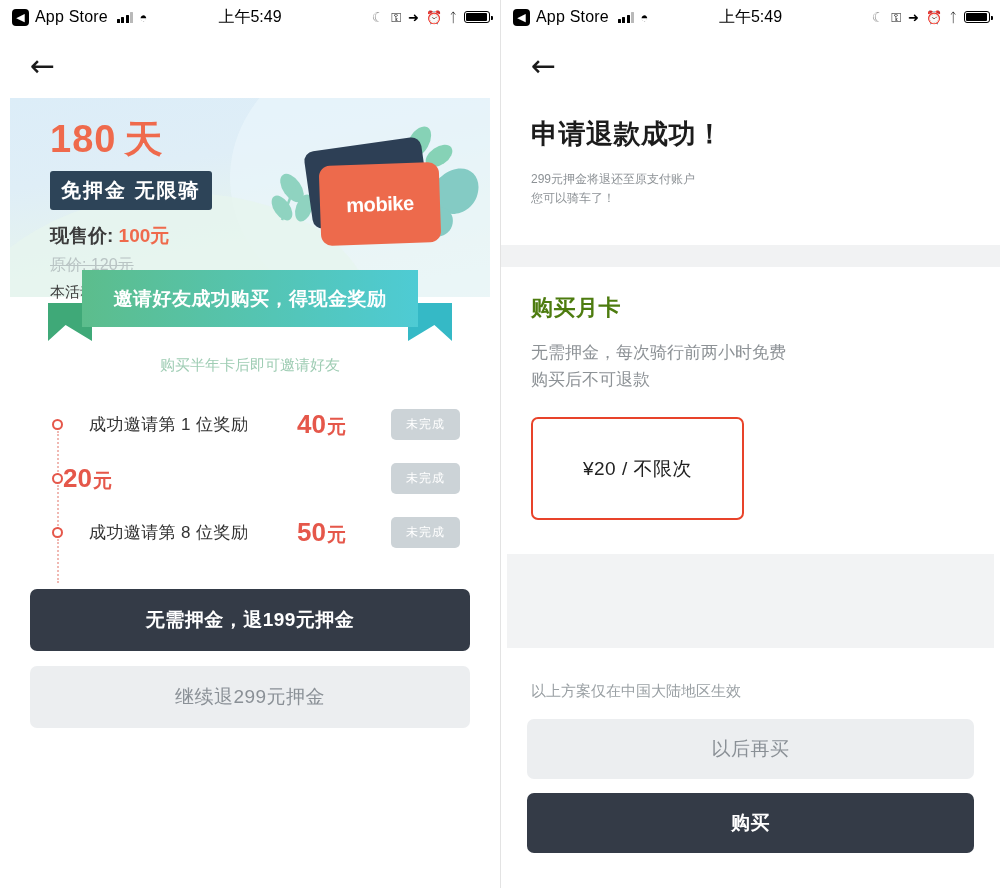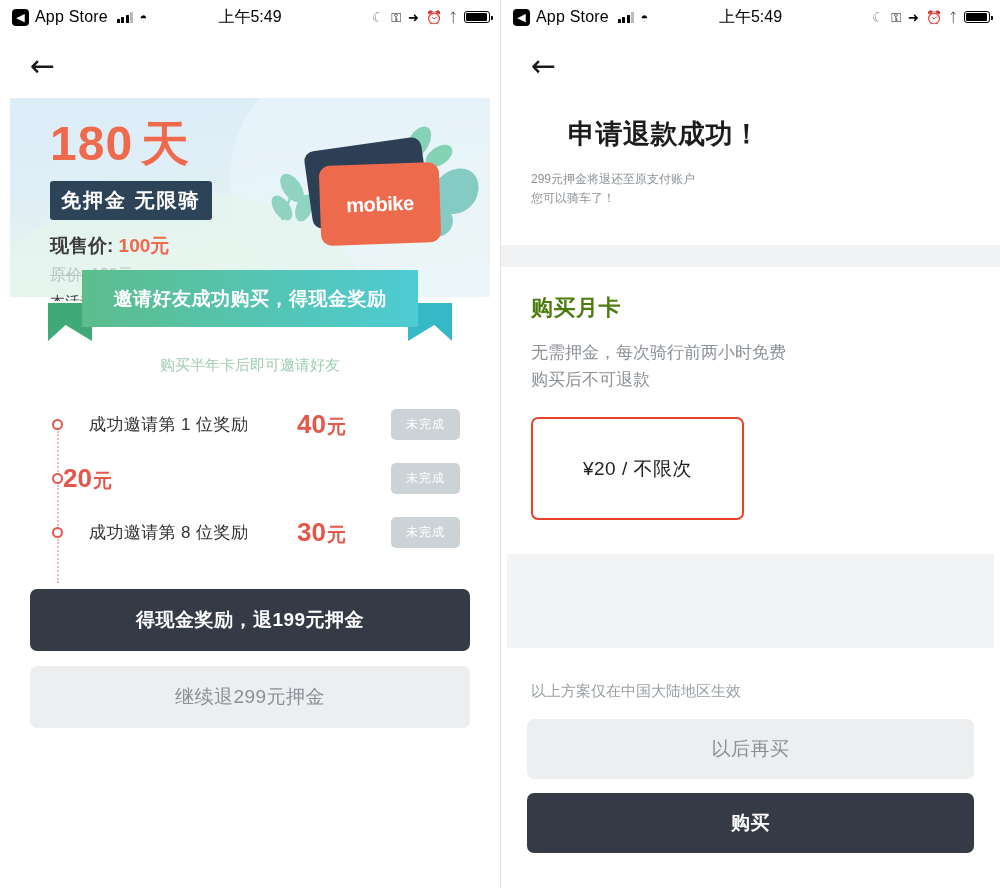--- a/index.html
+++ b/index.html
@@ -61,21 +61,21 @@
   .hero-wave1 {
     position: absolute; left: -60px; top: 96px; width: 420px; height: 200px;
     background: #e6f4ef; border-radius: 50% 50% 0 0 / 70% 70% 0 0;
     transform: rotate(-6deg); opacity: .85;
   }
   .hero-wave2 {
     position: absolute; right: -120px; top: -70px; width: 380px; height: 300px;
     background: #eaf5fb; border-radius: 50%; opacity: .7;
   }
   .hero-inner { position: relative; padding: 22px 0 0 40px; z-index: 3; }
-  .hero-days { font-size: 48px; font-weight: 700; color: #ef6a4c; letter-spacing: 1px; line-height: 1; }
+  .hero-days { font-size: 38px; font-weight: 700; color: #ef6a4c; letter-spacing: 1px; line-height: 1; }
   .hero-days .unit { margin-left: 8px; }
   .hero-badge {
     display: inline-block; margin-top: 13px; background: #2d4458; color: #fff;
     font-size: 20px; font-weight: 700; padding: 6px 11px; border-radius: 3px; letter-spacing: 2px;
   }
   .hero-price { margin-top: 13px; font-size: 19px; color: #3c3c3c; font-weight: 600; }
   .hero-price .val { color: #ef6a4c; font-weight: 700; }
   .hero-orig {
     margin-top: 6px; font-size: 16px; color: #b9c4c4;
     text-decoration: line-through; text-decoration-color: #b9c4c4;
@@ -132,21 +132,21 @@
   .btn {
     width: 100%; height: 62px; border-radius: 7px; border: none;
     display: flex; align-items: center; justify-content: center;
     font-size: 19px; font-family: inherit; cursor: pointer; letter-spacing: .5px;
   }
   .btn-dark { background: #343b47; color: #fff; font-weight: 600; }
   .btn-light { background: #eceef0; color: #8a9096; margin-top: 15px; }
 
   
   .r-head { padding: 18px 30px 36px 30px; background: #fff; }
-  .r-title { font-size: 27px; font-weight: 700; color: #1c1c1c; letter-spacing: .5px; margin-left: 37px; }
+  .r-title { font-size: 27px; font-weight: 700; color: #1c1c1c; letter-spacing: .5px; }
   .r-sub { margin-top: 18px; font-size: 12px; color: #8d9296; line-height: 1.62; }
   .gap-band { height: 22px; background: #f1f2f3; }
 
   .r-sect { background: #fff; padding: 26px 30px 34px 30px; }
   .r-sect-title { font-size: 22px; font-weight: 700; color: #4d7c0f; letter-spacing: .5px; }
   .r-sect-desc { margin-top: 16px; font-size: 17px; color: #8d9296; line-height: 1.6; }
   .plan-card {
     margin-top: 24px; width: 213px; height: 103px; border: 2px solid #e8432a;
     border-radius: 7px; display: flex; align-items: center; justify-content: center;
     font-size: 19px; color: #222; cursor: pointer; background: #fff; letter-spacing: .5px;
@@ -255,28 +255,28 @@
         <div class="reward-row">
           <span class="r-dot"></span>
           <span class="r-line"></span>
           <span class="r-amt"><span>20</span><span class="y">元</span></span>
           <span class="r-badge">未完成</span>
         </div>
         <div class="reward-row">
           <span class="r-dot"></span>
           <span class="r-line"></span>
           <span class="r-label">成功邀请第 8 位奖励</span>
-          <span class="r-amt"><span>30</span><span class="y">元</span></span>
+          <span class="r-amt"><span>50</span><span class="y">元</span></span>
           <span class="r-badge">未完成</span>
         </div>
       </div>
     </div>
 
     <div class="btns-left">
-      <button class="btn btn-dark">得现金奖励，退199元押金</button>
+      <button class="btn btn-dark">无需押金，退199元押金</button>
       <button class="btn btn-light">继续退299元押金</button>
     </div>
   </div>
 
   <div class="screen right">
 
     <div class="statusbar">
       <div class="sb-left">
         <span class="sb-backbox">◀</span>
         <span class="sb-appname">App Store</span>

